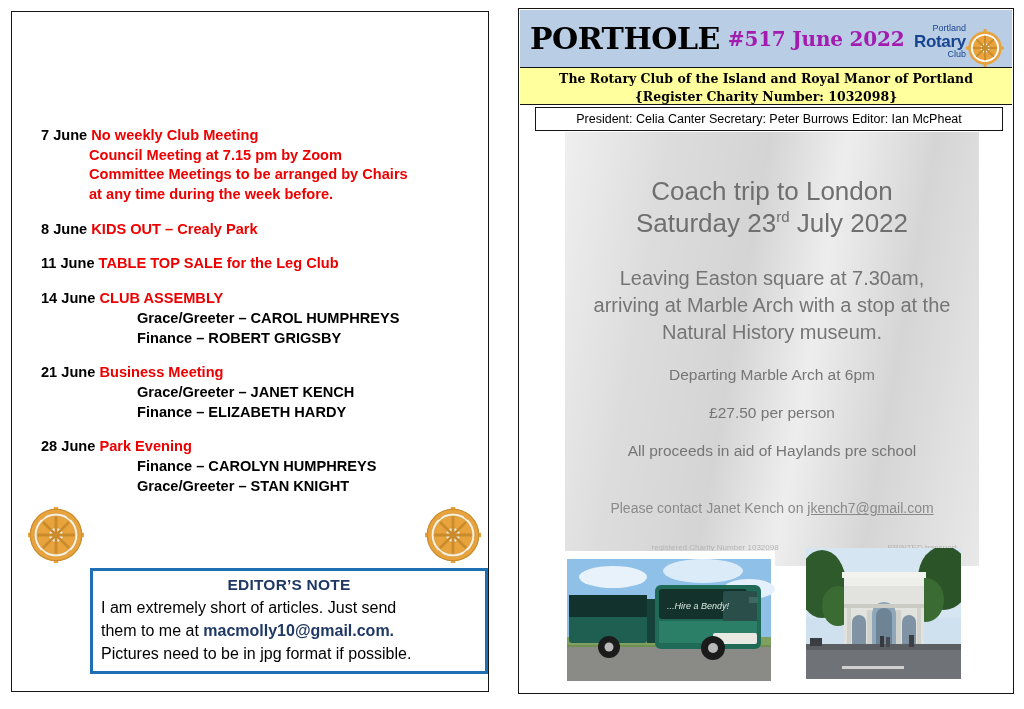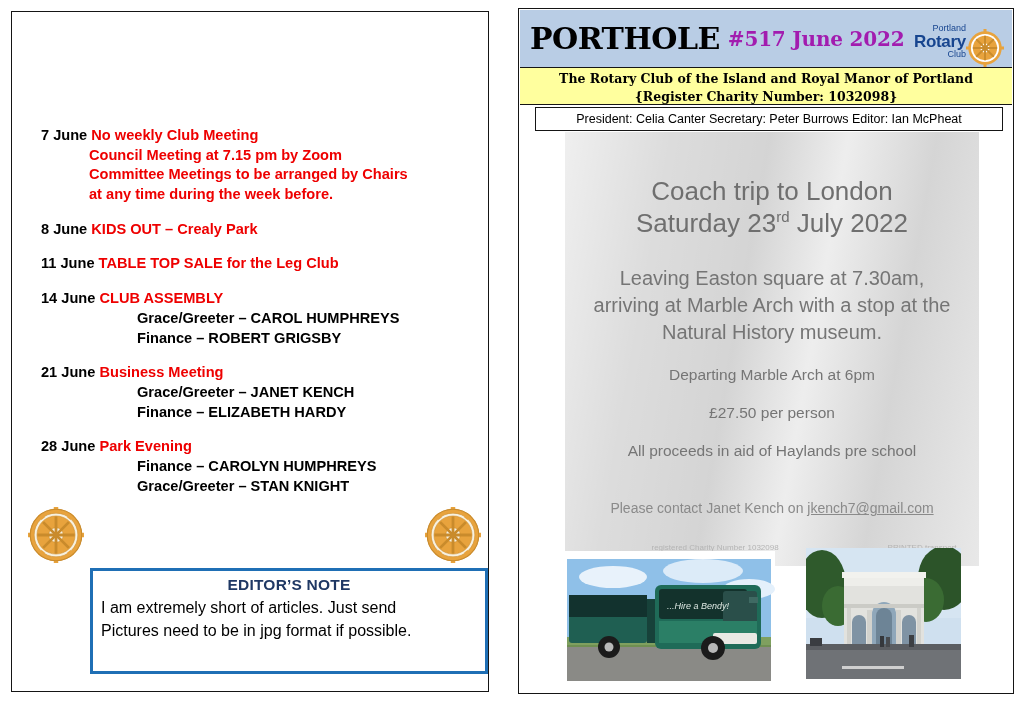--- a/index.html
+++ b/index.html
@@ -405,20 +405,21 @@
       <rect x="72" y="12" width="8" height="10" transform="rotate(40 76 17)"></rect>
       <rect x="20" y="78" width="8" height="10" transform="rotate(40 24 83)"></rect>
       <rect x="72" y="78" width="8" height="10" transform="rotate(-40 76 83)"></rect>
     </g>
     <circle cx="50" cy="50" r="46" fill="none" stroke="#c98b2c" stroke-width="2"></circle>
   </svg>
 
   <div id="editors-note">
     <div id="editors-note-title">EDITOR’S NOTE</div>
     <div class="note-line">I am extremely short of articles. Just send</div>
+    <div class="note-line"><span>them to me at </span><span class="note-email">macmolly10@gmail.com.</span></div>
     <div class="note-line">Pictures need to be in jpg format if possible.</div>
   </div>
 </div>
 
 <div id="right-panel">
 
   <div id="masthead">
     <span id="masthead-title">PORTHOLE</span>
     <span id="masthead-issue">#517 June 2022</span>
 

